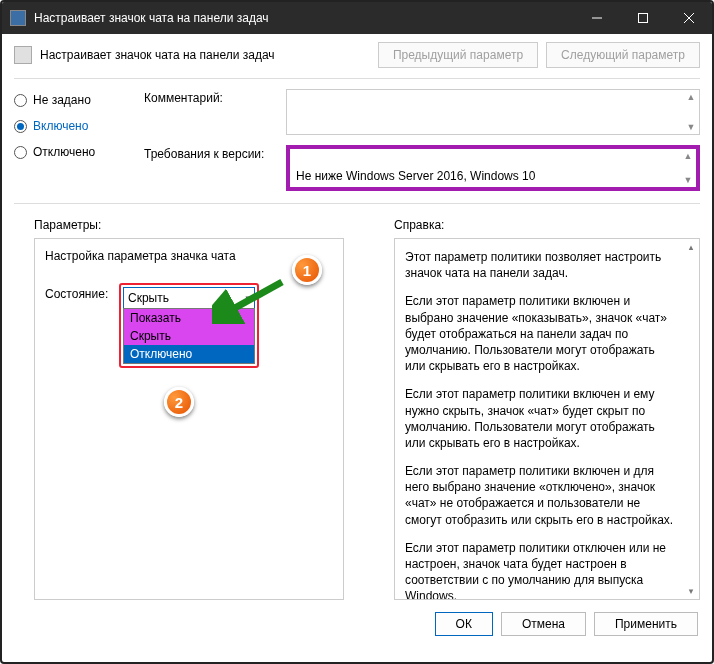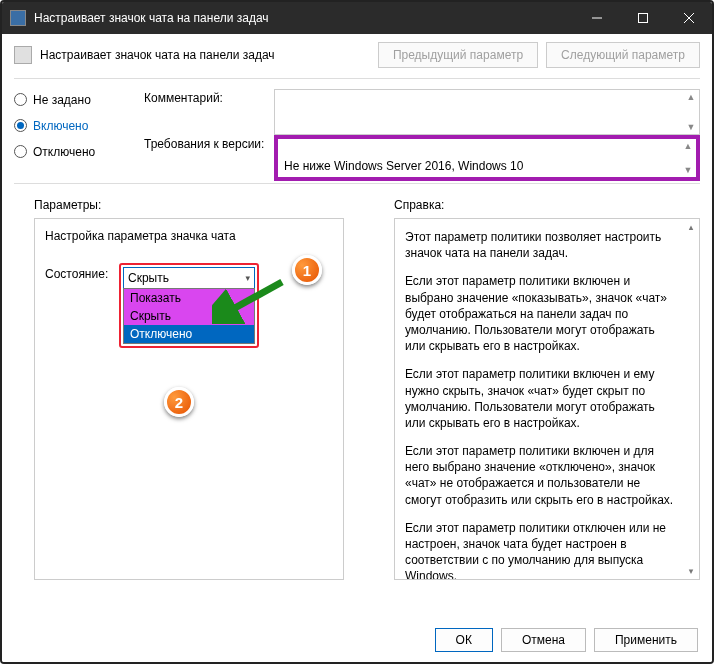--- a/index.html
+++ b/index.html
@@ -63,41 +63,41 @@
   .upper {
     display: flex;
     padding: 4px 12px 0 12px;
     gap: 20px;
   }
   .radios {
     width: 110px;
     padding-top: 4px;
   }
   .radio-row {
-    display: flex; align-items: flex-start;
+    display: flex; align-items: flex-end;
     gap: 6px;
     margin-bottom: 12px;
     font-size: 12px;
   }
   .radio {
     width: 13px; height: 13px;
     border: 1px solid #555;
     border-radius: 50%;
     display: inline-flex;
     align-items: center; justify-content: center;
     background: #fff;
   }
   .radio.selected::after {
     content: ""; width: 7px; height: 7px;
     background: #0067c0; border-radius: 50%;
   }
   .radio-row.sel { color: #0067c0; font-weight: 400; }
 
   .fields { flex: 1; }
-  .field-row { display: flex; align-items: flex-start; gap: 0; margin-bottom: 0; }
+  .field-row { display: flex; align-items: flex-start; gap: 12px; margin-bottom: 10px; }
   .field-label { width: 130px; padding-top: 2px; }
   .field-box {
     flex: 1; position: relative;
     border: 1px solid #ccc;
     background: #fff;
     min-height: 46px;
   }
   .scroll-arrows {
     position: absolute; right: 0; top: 0; bottom: 0;
     width: 16px;
@@ -156,21 +156,21 @@
   .dropdown .opt.hi { background:#0067c0; color:#fff; }
 
   .help-text p { margin: 0 0 12px 0; line-height: 1.35; }
   .right-scroll {
     position:absolute; right:0; top:0; bottom:0; width:16px;
     display:flex; flex-direction:column; justify-content:space-between;
   }
   .right-scroll span { height:16px; display:flex; align-items:center; justify-content:center; color:#777; font-size:9px; }
 
   .footer {
-    position:absolute; left:0; right:0; bottom:0;
+    position:absolute; left:0; right:0; bottom:16px;
     height: 44px;
     display:flex; align-items:center; justify-content:flex-end;
     gap: 8px;
     padding: 0 14px;
     background:#fff;
   }
   .btn {
     border:1px solid #bbb; background:#fdfdfd;
     padding: 4px 20px; font-size:12px;
   }

